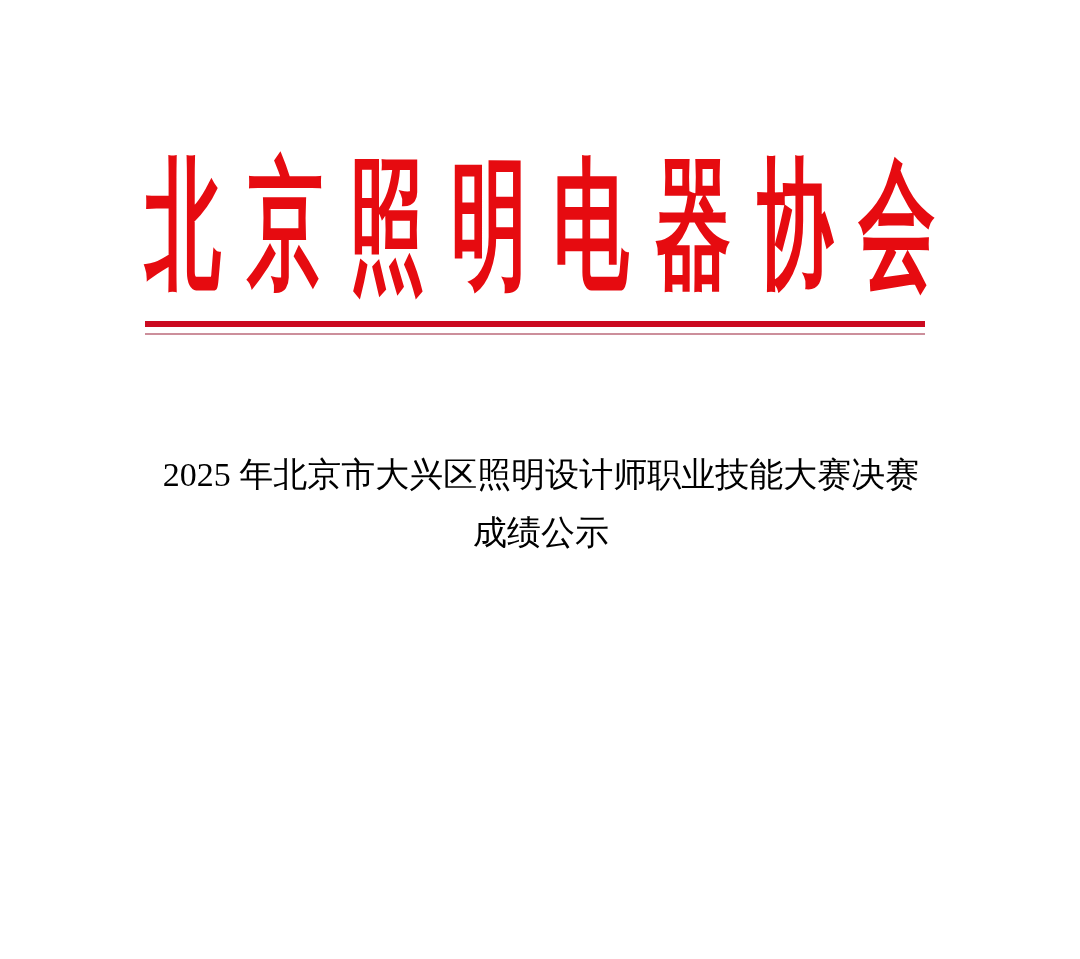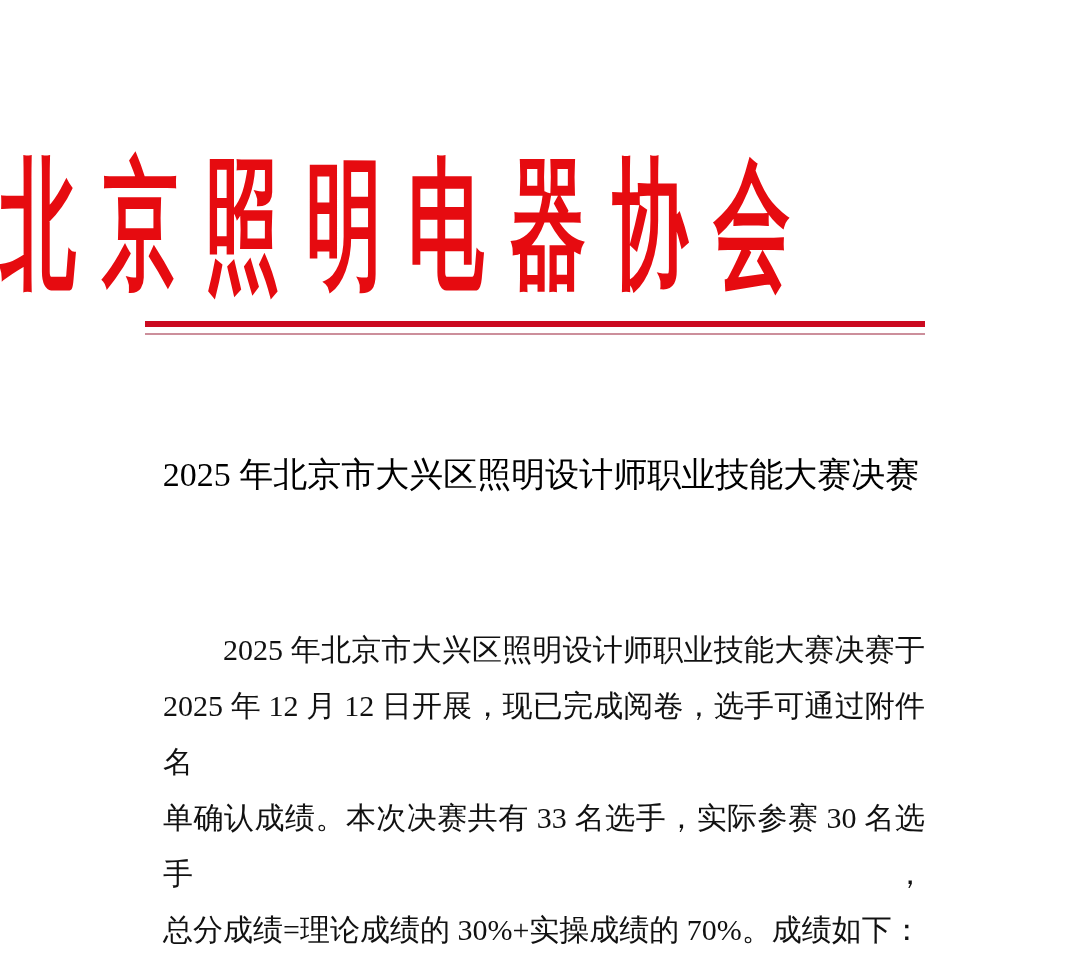--- a/index.html
+++ b/index.html
@@ -19,20 +19,21 @@
 
   
   .letterhead {
     position: absolute;
     top: 148px;
     left: 0;
     width: 1080px;
     height: 158px;
     display: flex;
     align-items: center;
+    justify-content: center;
   }
   .org-name {
     font-size: 76px;
     font-weight: bold;
     letter-spacing: 26px;
     margin-right: -26px;
     white-space: nowrap;
     color: #e60b10;
     transform: scaleY(1.85);
     transform-origin: center;
@@ -98,22 +99,17 @@
 
   <div class="letterhead">
     <div class="org-name">北京照明电器协会</div>
   </div>
 
   <div class="rule-thick"></div>
   <div class="rule-thin"></div>
 
   <div class="doc-title">
     <div>2025 年北京市大兴区照明设计师职业技能大赛决赛</div>
+    <div>成绩公示</div>
   </div>
 
-  <div class="body-text">
-    <div class="body-line justify first-line">2025 年北京市大兴区照明设计师职业技能大赛决赛于</div>
-    <div class="body-line justify">2025 年 12 月 12 日开展，现已完成阅卷，选手可通过附件名</div>
-    <div class="body-line justify">单确认成绩。本次决赛共有 33 名选手，实际参赛 30 名选手，</div>
-    <div class="body-line">总分成绩=理论成绩的 30%+实操成绩的 70%。成绩如下：</div>
-  </div>
 
 </div>
 
 </body></html>

